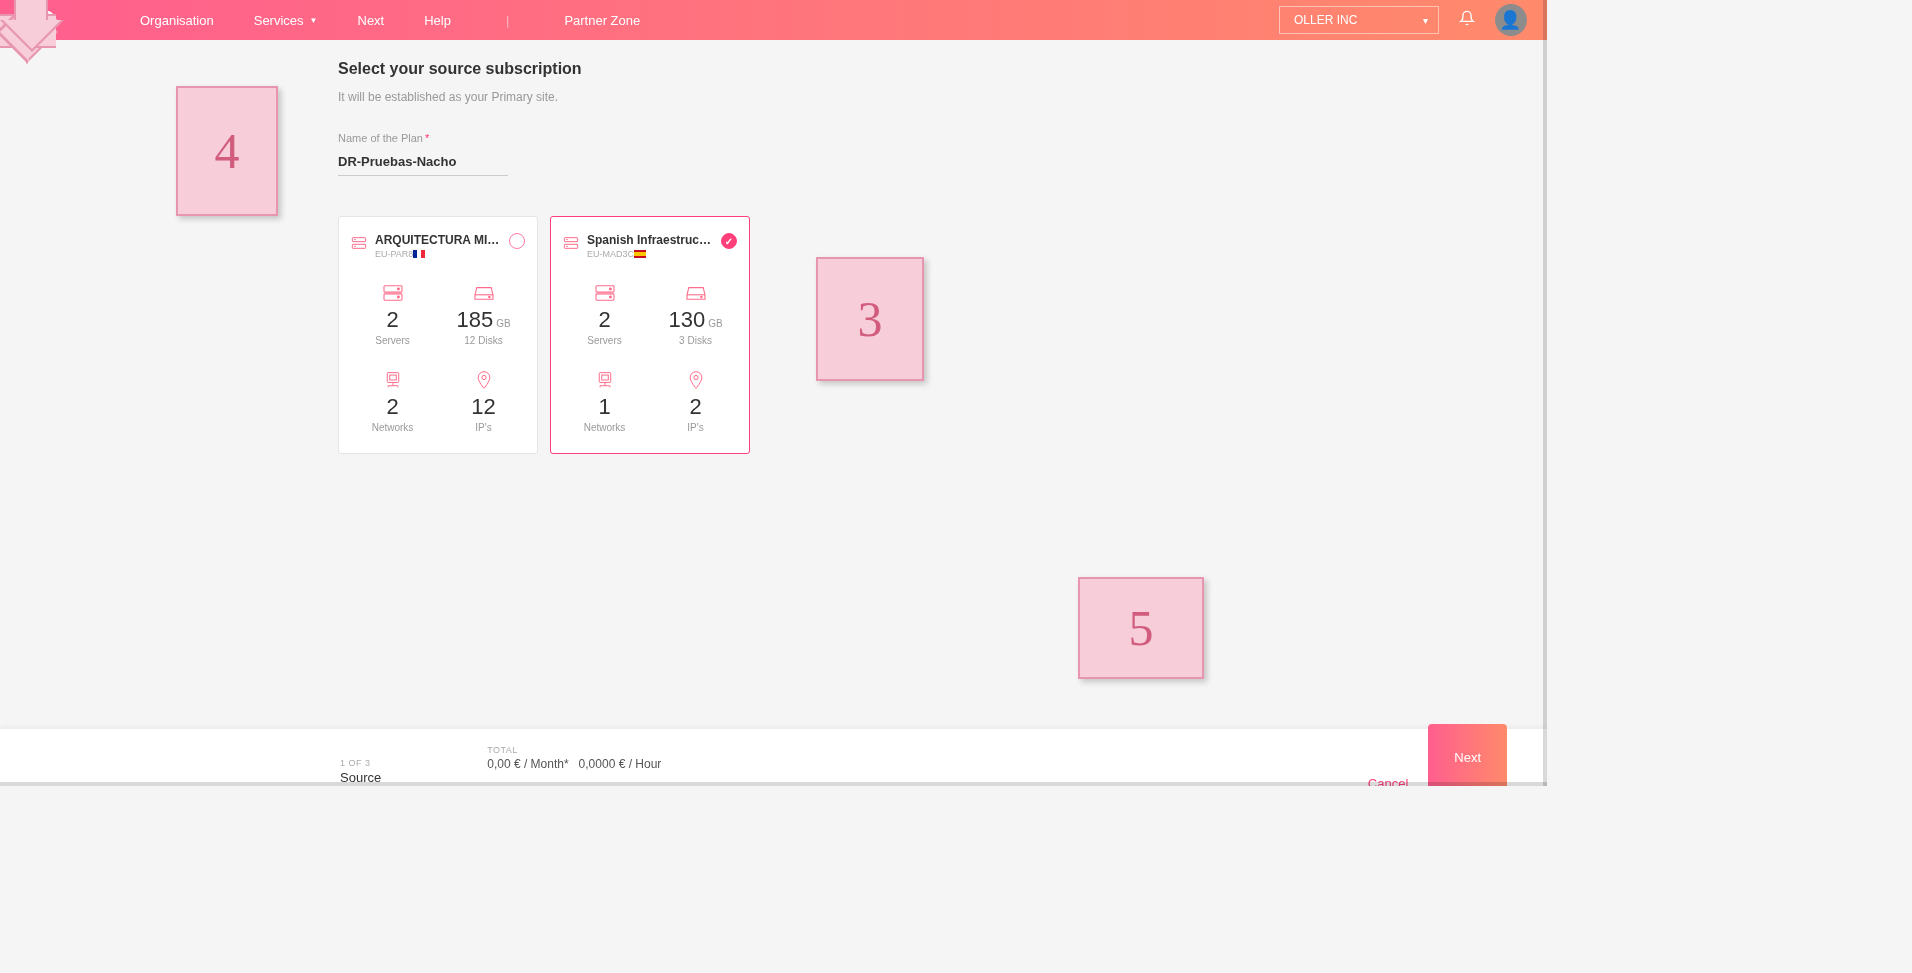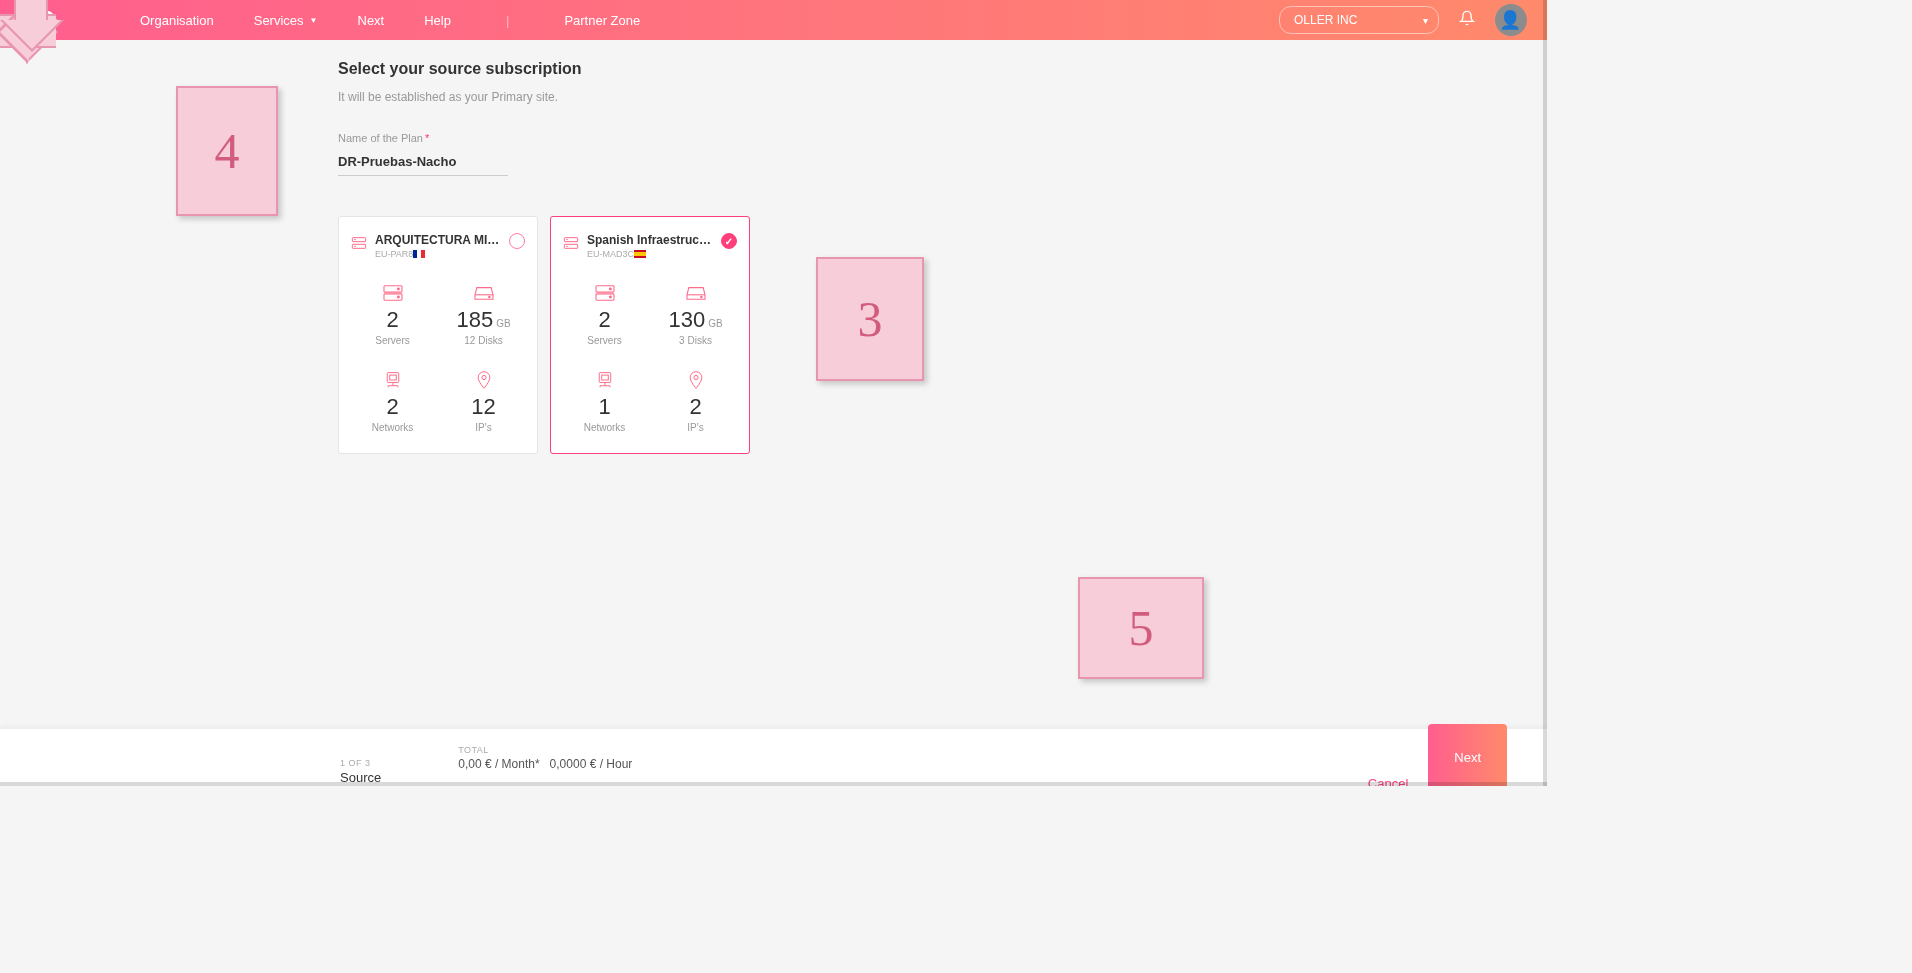--- a/index.html
+++ b/index.html
@@ -4,21 +4,21 @@
   <style>
     * { box-sizing: border-box; margin: 0; padding: 0; }
     body { font-family: -apple-system, BlinkMacSystemFont, 'Segoe UI', Arial, sans-serif; background: #f5f5f5; width: 1547px; height: 786px; position: relative; overflow: hidden; }
     
     .topbar { height: 40px; background: linear-gradient(90deg, #ff5e8e 0%, #ff8a6b 100%); display: flex; align-items: center; padding: 0 20px; color: white; }
     .logo { font-size: 24px; margin-right: 80px; }
     .nav-items { display: flex; gap: 40px; align-items: center; font-size: 13px; }
     .nav-item { cursor: pointer; display: flex; align-items: center; gap: 6px; }
     .nav-divider { color: rgba(255,255,255,0.5); margin: 0 15px; }
     .topbar-right { margin-left: auto; display: flex; align-items: center; gap: 20px; }
-    .org-select { border: 1px solid rgba(255,255,255,0.5); border-radius: 12px; padding: 6px 27px 6px 14px; font-size: 12px; color: white; position: relative; cursor: pointer; min-width: 160px; }
+    .org-select { border: 1px solid rgba(255,255,255,0.5); border-radius: 0; padding: 6px 27px 6px 14px; font-size: 12px; color: white; position: relative; cursor: pointer; min-width: 160px; }
     .org-select::after { content: '▾'; position: absolute; right: 10px; top: 50%; transform: translateY(-50%); font-size: 10px; }
     .bell-icon { cursor: pointer; }
     .avatar { width: 32px; height: 32px; border-radius: 50%; background: #8c8c8c; overflow: hidden; cursor: pointer; display:flex; align-items:center; justify-content:center; font-size:18px;}
     
     .main { padding: 20px 0 80px 0; }
     .content { margin-left: 338px; max-width: 900px; }
     .title { font-size: 16px; font-weight: 600; color: #333; margin-bottom: 12px; }
     .subtitle { font-size: 12px; color: #999; margin-bottom: 28px; }
     .field-label { font-size: 11px; color: #999; margin-bottom: 4px; }
     .field-label .req { color: #ff3366; margin-left: 2px; }
@@ -39,21 +39,21 @@
     .stat { text-align: center; }
     .stat-icon { color: #ff6b8a; margin-bottom: 6px; height: 20px; display:flex; align-items:center; justify-content:center;}
     .stat-value { font-size: 22px; font-weight: 300; color: #333; line-height: 1; }
     .stat-unit { font-size: 10px; color: #999; margin-left: 3px; font-weight: 400; }
     .stat-label { font-size: 10px; color: #999; margin-top: 4px; }
     
     .footer { position: absolute; bottom: 0; left: 0; right: 0; height: 58px; background: white; border-top: 1px solid #eee; display: flex; align-items: center; padding: 0 40px; box-shadow: 0 -1px 5px rgba(0,0,0,0.05); }
     .footer-step { margin-left: 300px; }
     .step-count { font-size: 9px; color: #aaa; letter-spacing: 0.5px; margin-top: 28px; }
     .step-name { font-size: 13px; color: #333; margin-top: 2px; }
-    .footer-total { margin-left: 77px; }
+    .footer-total { margin-left: 106px; }
     .total-label { font-size: 9px; color: #aaa; letter-spacing: 0.5px; }
     .total-values { font-size: 12px; color: #555; margin-top: 2px; }
     .footer-actions { margin-left: auto; display: flex; align-items: flex-end; gap: 20px; }
     .cancel-btn { color: #ff3f7a; font-size: 13px; cursor: pointer; background:none; border:none;}
     .next-btn { background: linear-gradient(90deg, #ff5e8e, #ff8a6b); color: white; border: none; border-radius: 4px; padding: 26px 26px; font-size: 13px; cursor: pointer; }
     
     .callout { position: absolute; background: #f7cdd9; border: 2px solid #e896af; display: flex; align-items: center; justify-content: center; font-size: 50px; color: #d15c7e; font-family: Georgia, serif; box-shadow: 3px 3px 6px rgba(0,0,0,0.2); z-index: 100; }
     #callout4 { left: 176px; top: 86px; width: 102px; height: 130px; }
     #arrow4 { left: 278px; top: 120px; }
     #arrow4 .arr-body { position:absolute; left:0; top:14px; width:28px; height:34px; background:#f7cdd9; border-top:2px solid #e896af; border-bottom:2px solid #e896af;}

